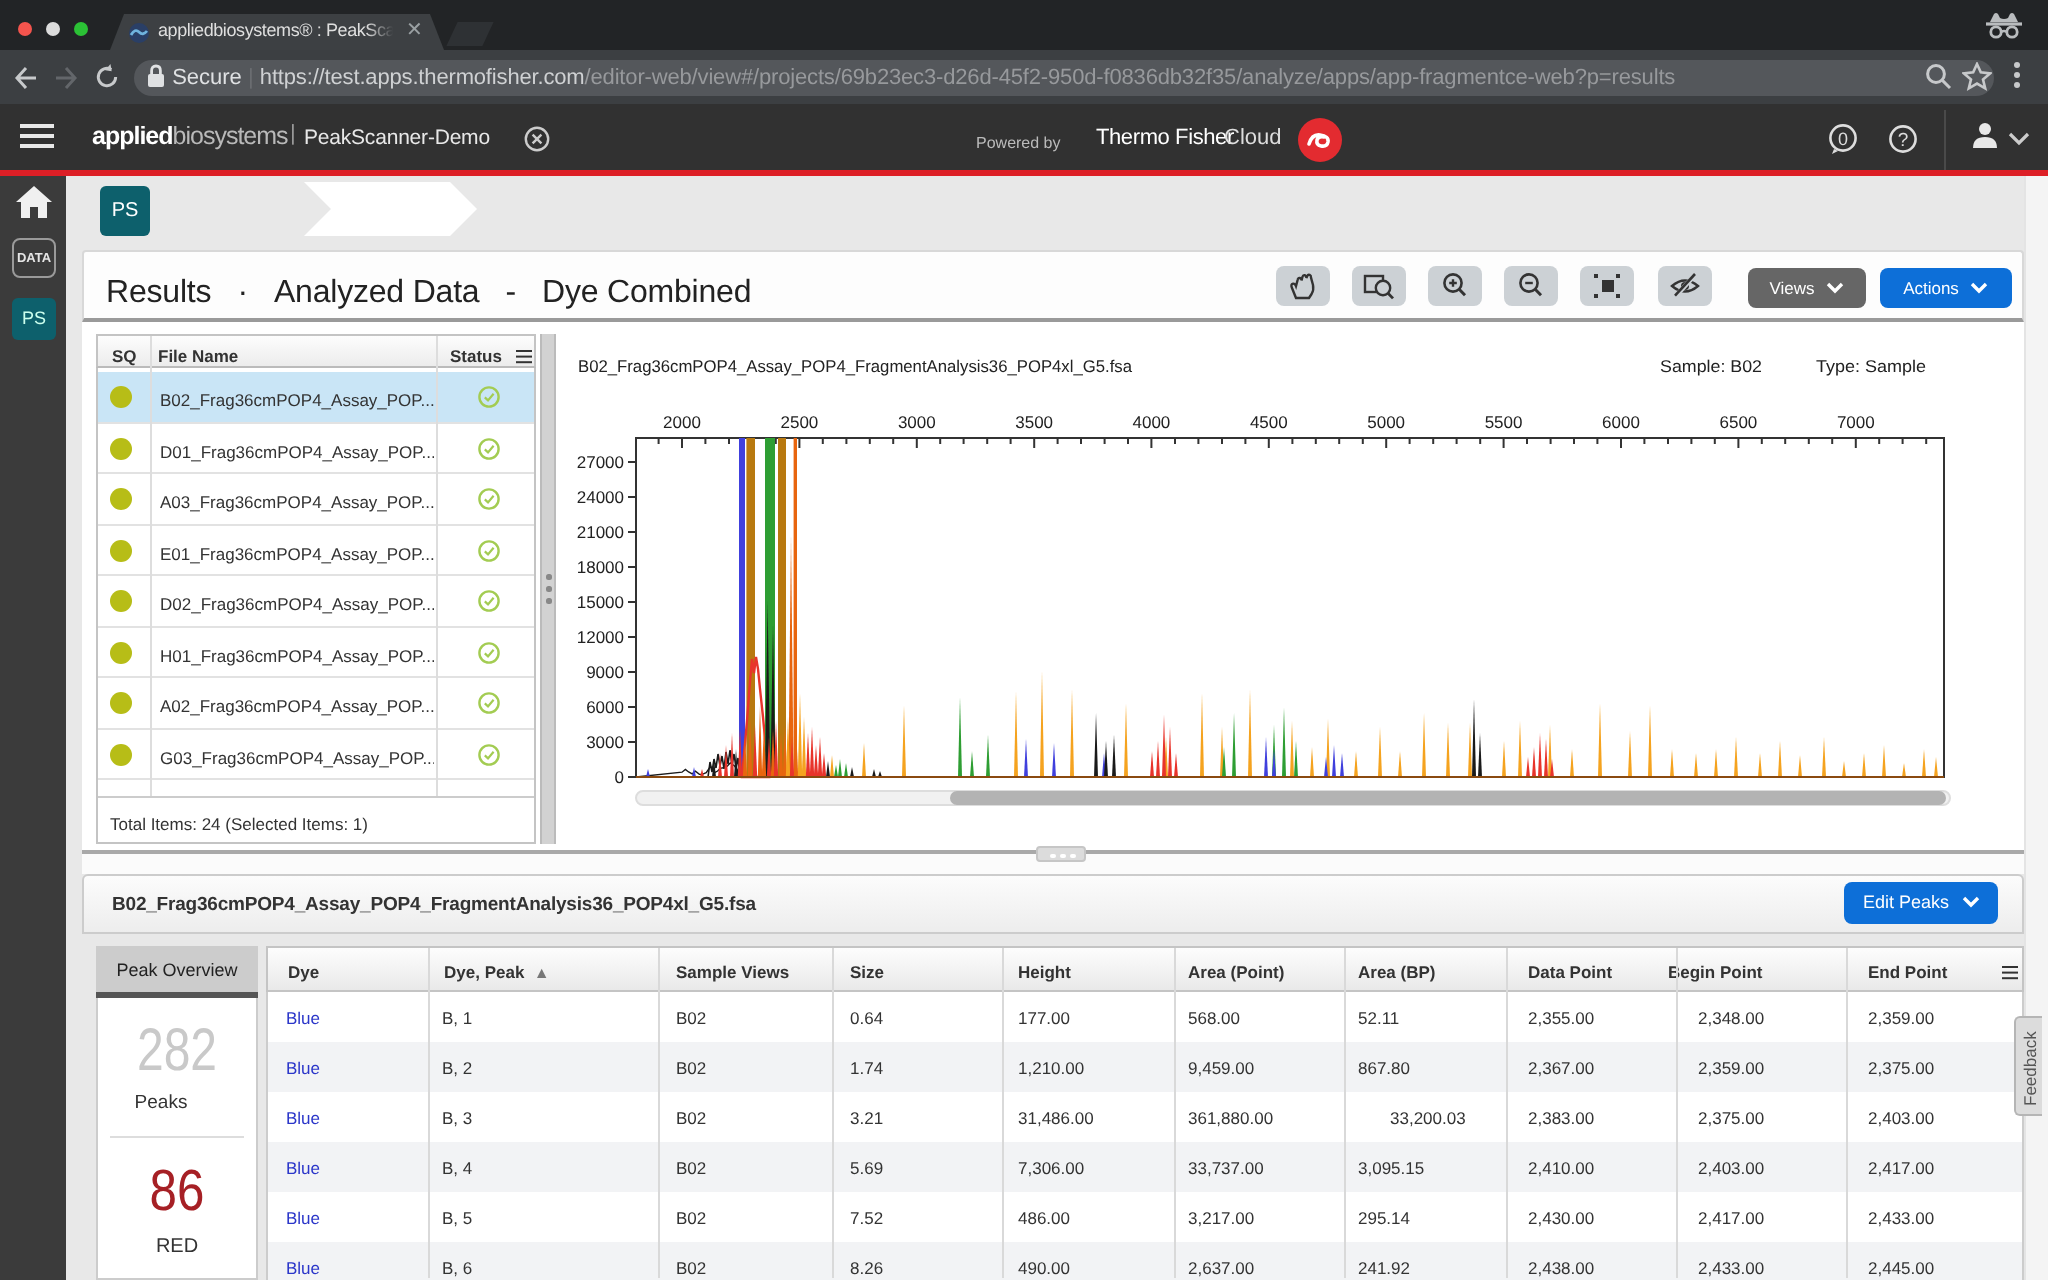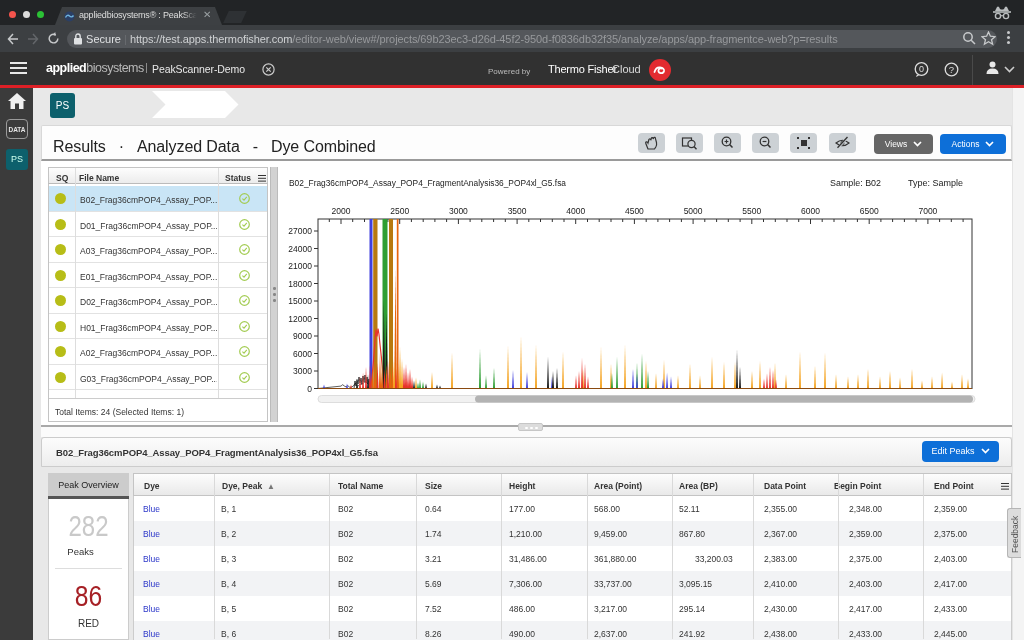--- a/index.html
+++ b/index.html
@@ -468,21 +468,21 @@
 <div id="peakovtab">Peak Overview</div>
 <div id="n282">282</div>
 <div id="peakslbl">Peaks</div>
 <div id="pdiv"></div>
 <div id="n86">86</div>
 <div id="redlbl">RED</div>
 <div id="dtable"></div>
 <div id="dthead">
 <span class="dth" style="left:10px;">Dye</span>
 <span class="dth" style="left:88px;">Dye, Peak&nbsp;&nbsp;<span style="font-size:8px;color:#777;">▲</span></span>
-<span class="dth" style="left:204px;">Total Name</span>
+<span class="dth" style="left:204px;">Sample Views</span>
 <span class="dth" style="left:291px;">Size</span>
 <span class="dth" style="left:375px;">Height</span>
 <span class="dth" style="left:460px;">Area (Point)</span>
 <span class="dth" style="left:545px;">Area (BP)</span>
 <span class="dth" style="left:630px;">Data Point</span>
 <span class="dth" style="left:700px;">Begin Point</span>
 <span class="dth" style="left:800px;">End Point</span>
 <span class="dth" style="left:867px;top:9px;width:8px;height:1.4px;background:#333;box-shadow:0 2.8px 0 #333, 0 5.6px 0 #333;"></span>
 </div>
 <div id="drows">

